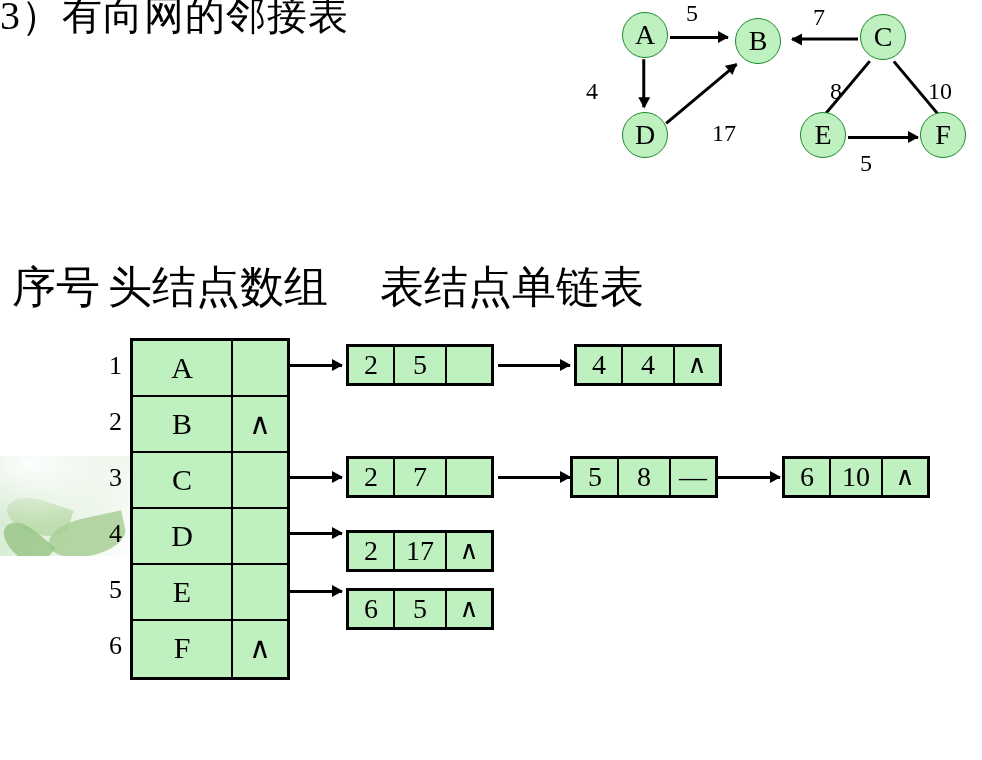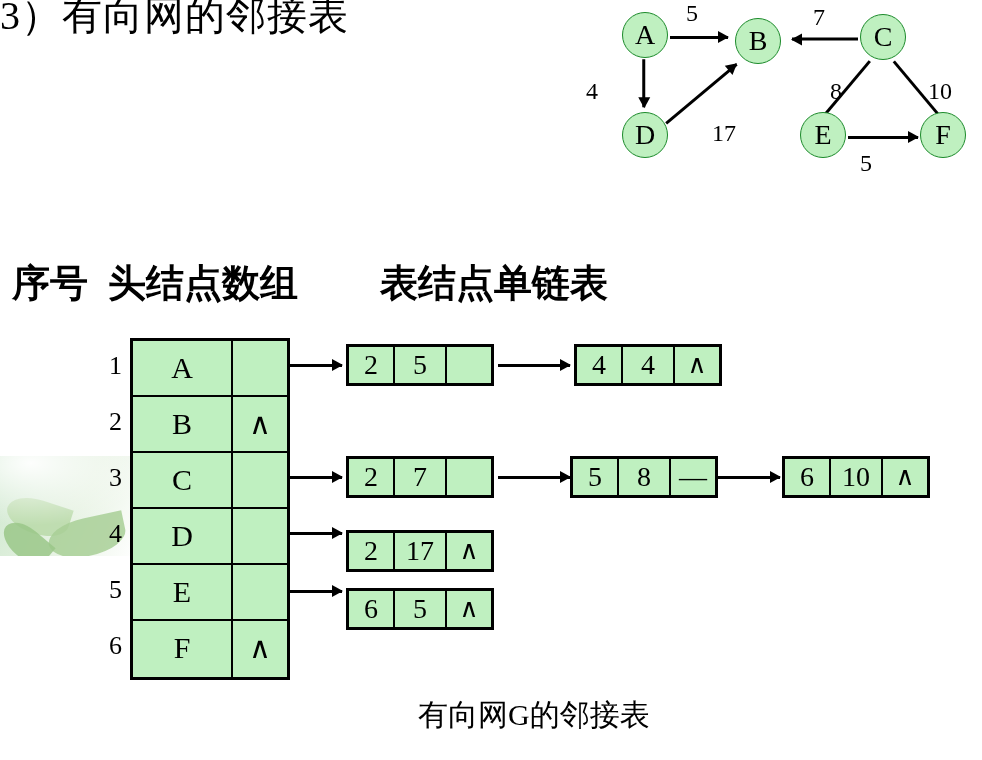--- a/index.html
+++ b/index.html
@@ -51,24 +51,23 @@
     position: absolute;
     left: 0px;
     top: -12px;
     font-size: 40px;
     color: #000000;
     white-space: nowrap;
     letter-spacing: 1px;
   }
   .col-head {
     position: absolute;
-    font-size: 38px;
+    font-size: 44px;
     color: #000000;
     white-space: nowrap;
-    font-weight: bold;
   }
   .head-index  { left: 12px;  top: 258px; }
   .head-array  { left: 108px; top: 258px; }
   .head-list   { left: 380px; top: 258px; }
   .graph-label {
     position: absolute;
     left: 730px;
     top: 228px;
     font-size: 30px;
     white-space: nowrap;
@@ -313,15 +312,14 @@
     <div class="cell w-nil">∧</div>
   </div>
 
   <div class="arrow" style="left:290px; top:590px; width:52px;"></div>
   <div class="lnode" style="left:346px; top:588px;">
     <div class="cell w-adj">6</div>
     <div class="cell w-wt">5</div>
     <div class="cell w-nil">∧</div>
   </div>
 
-  <div class="bottom-label">有向网G的邻接表</div>
 
 </div>
 
 </body></html>

